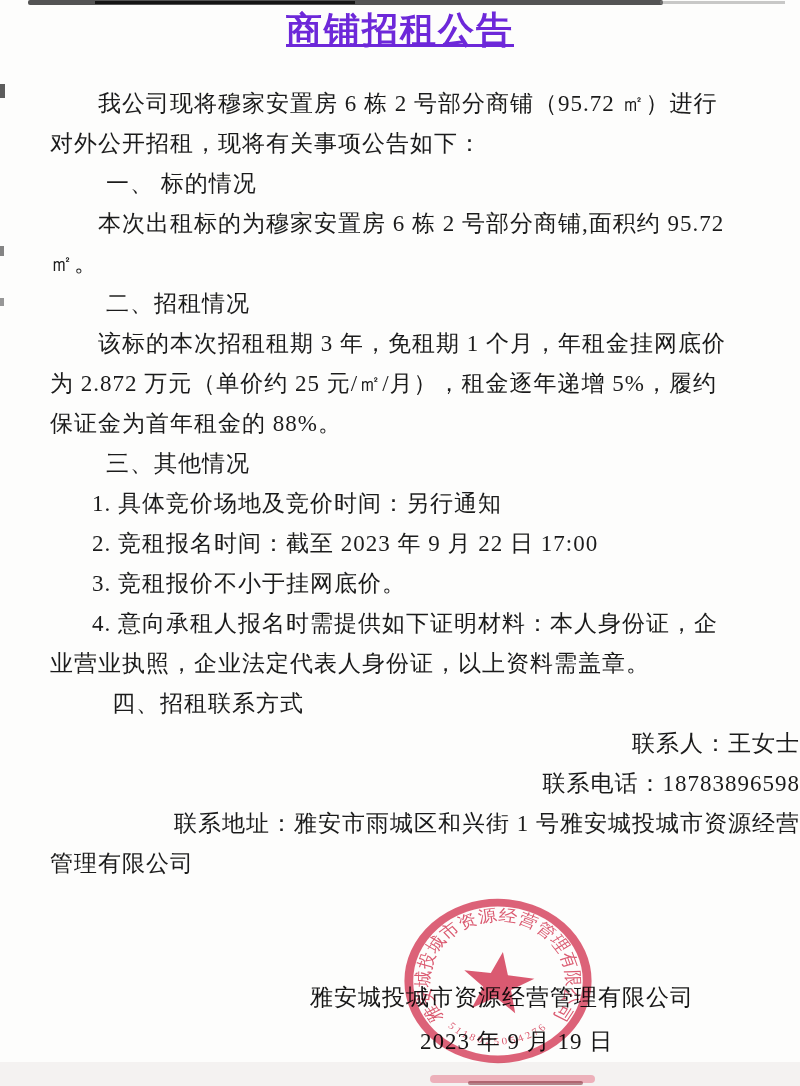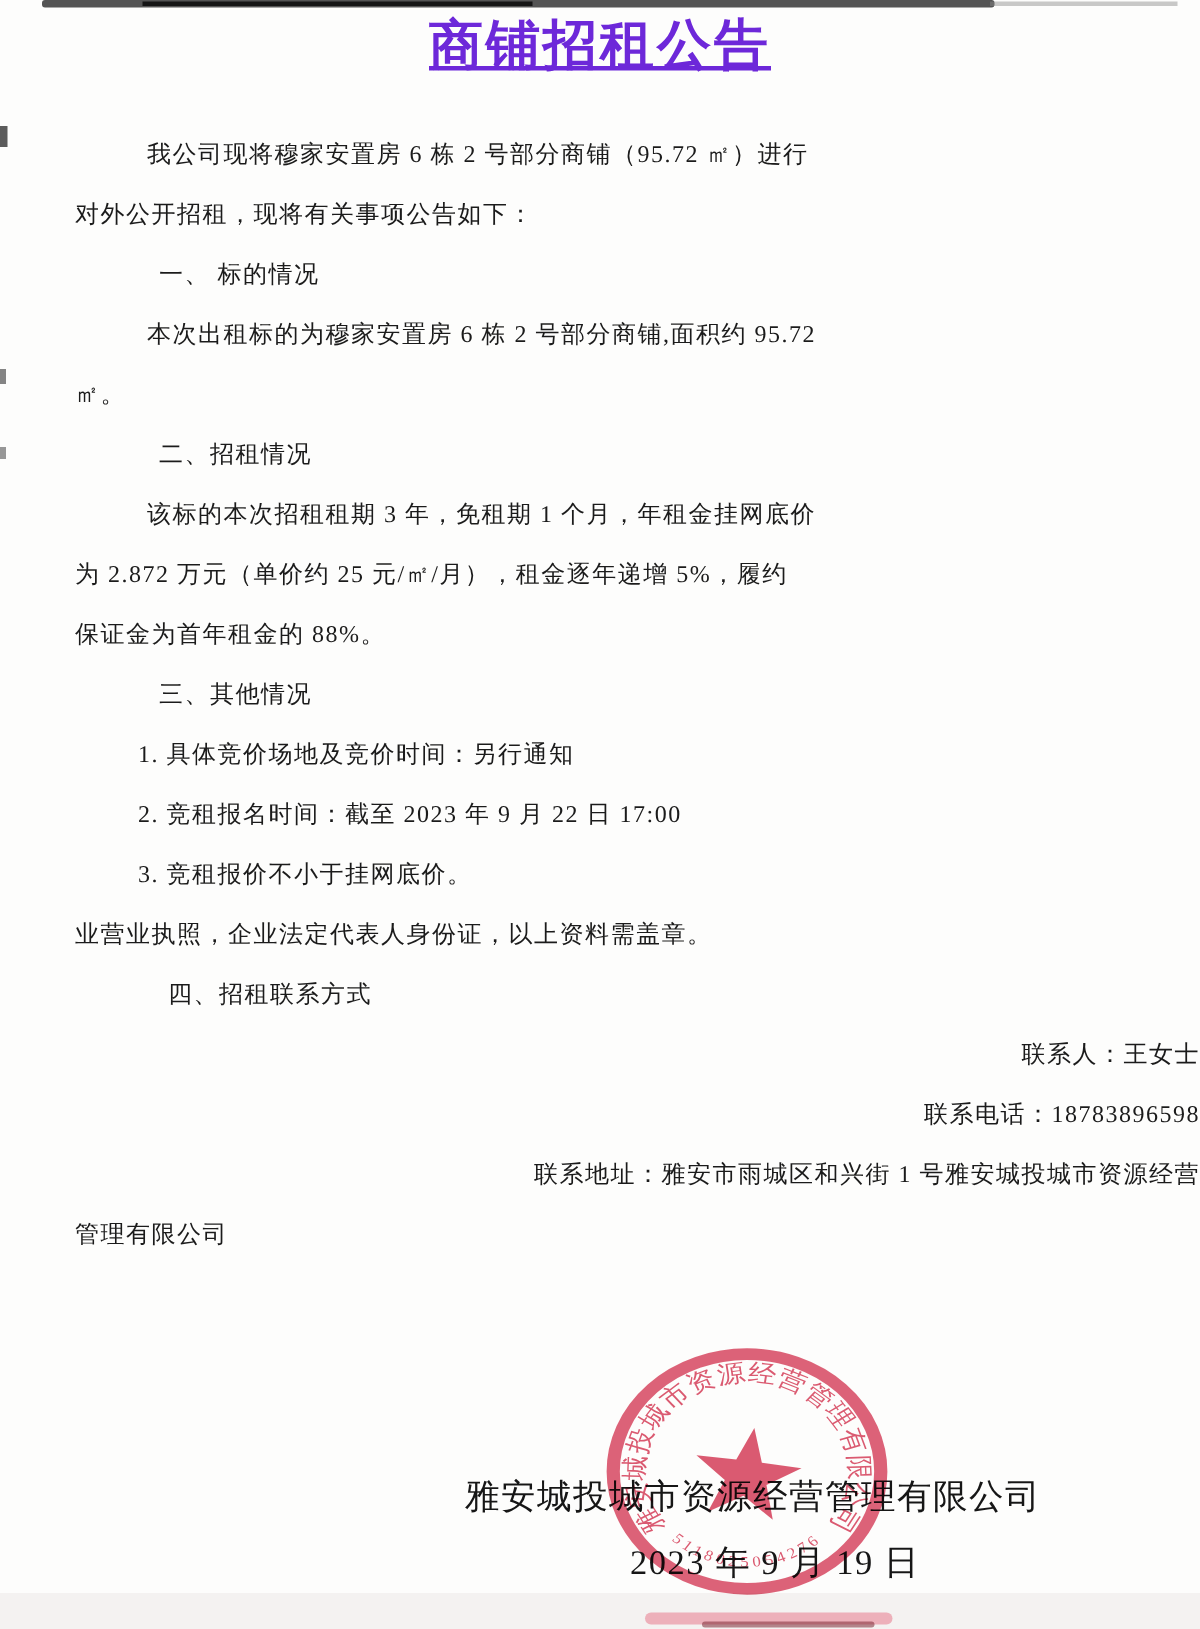--- a/index.html
+++ b/index.html
@@ -28,21 +28,21 @@
     position:absolute;left:0;top:6px;width:100%;
     text-align:center;
     font-size:36px;font-weight:bold;
     letter-spacing:2px;
     color:#6d28d9;
     text-decoration:underline;
   }
   .doc-body{position:absolute;left:0;top:84px;width:100%;}
   .line{
     height:40px;line-height:40px;
-    font-size:16px;
+    font-size:23px;
     letter-spacing:1px;
     white-space:nowrap;
   }
   .flush{padding-left:50px;}
   .indent{padding-left:98px;}
   .head{padding-left:106px;}
   .head4{padding-left:112px;}
   .list{padding-left:92px;font-family:Liberation Serif, serif;}
   .contact{padding-left:98px;text-align:right;}
 
@@ -100,20 +100,21 @@
       <div class="line flush">保证金为首年租金的 88%。</div>
 
       <div class="line head">三、其他情况</div>
 
       <div class="line list">1. 具体竞价场地及竞价时间：另行通知</div>
 
       <div class="line list">2. 竞租报名时间：截至 2023 年 9 月 22 日 17:00</div>
 
       <div class="line list">3. 竞租报价不小于挂网底价。</div>
 
+      <div class="line list">4. 意向承租人报名时需提供如下证明材料：本人身份证，企</div>
 
       <div class="line flush">业营业执照，企业法定代表人身份证，以上资料需盖章。</div>
 
       <div class="line head4">四、招租联系方式</div>
 
       <div class="line contact">联系人：王女士</div>
 
       <div class="line contact">联系电话：18783896598</div>
 
       <div class="line contact">联系地址：雅安市雨城区和兴街 1 号雅安城投城市资源经营</div>

